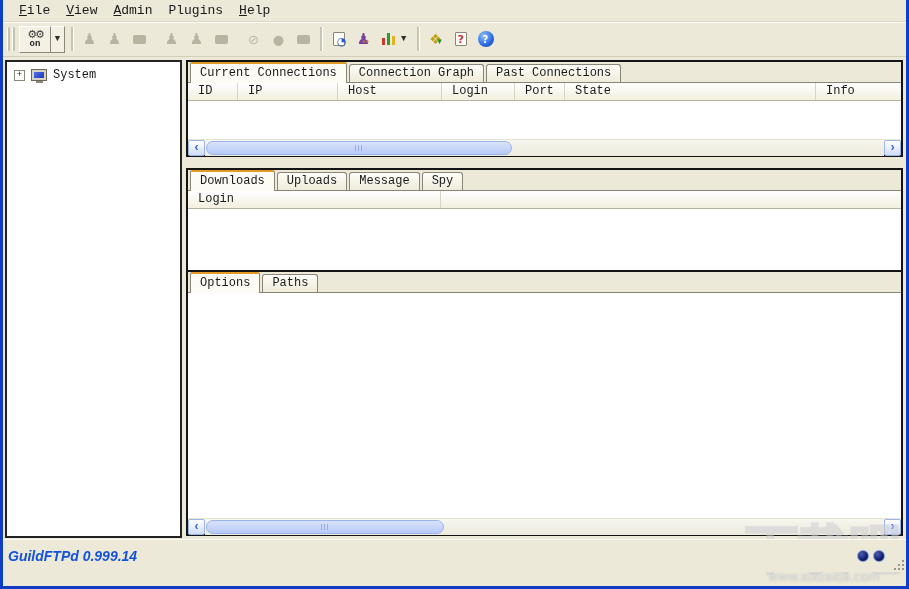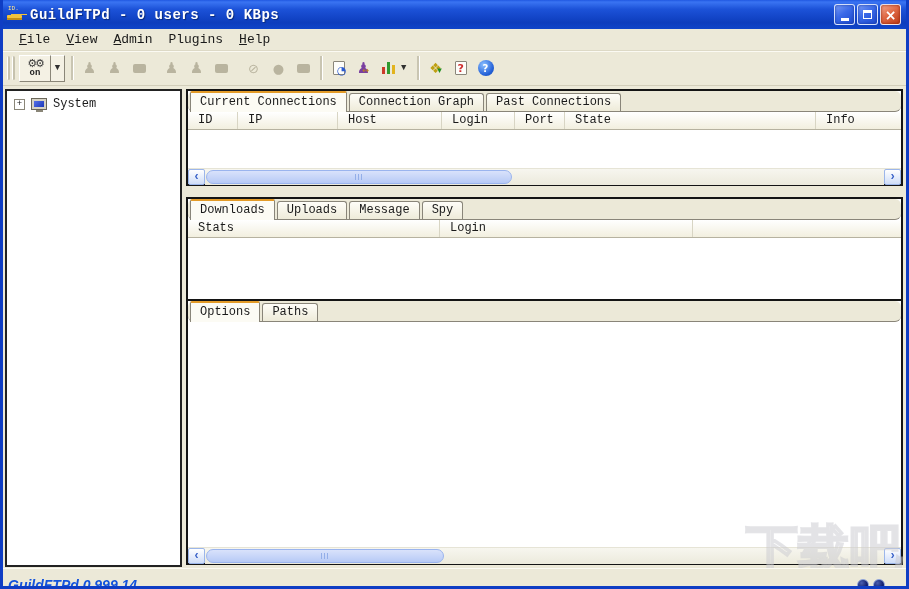--- a/index.html
+++ b/index.html
@@ -75,21 +75,21 @@
                 text-align:center; color:#222; flex:0 0 auto; }
   .computer-icon { width:16px; height:12px; border:1px solid #6a6659; background:#d6d2c4; padding:2px; position:relative; flex:0 0 auto; }
   .computer-icon::before { content:""; display:block; width:100%; height:100%; background:linear-gradient(135deg,#5570e8,#1c38b8); }
   .computer-icon::after { content:""; position:absolute; bottom:-3px; left:4px; width:7px; height:2px; background:#8a8678; }
 
   .panel { position:absolute; left:183px; width:717px; background:#fff; border:2px solid #141414; display:flex; flex-direction:column; }
   .p1 { top:3px;   height:97px; }
   .p2 { top:111px; height:104px; }
   .p3 { top:213px; height:266px; }
 
-  .tabstrip { height:21px; display:flex; align-items:flex-end; background:#ece9d8; border-bottom:1px solid #898579; padding-left:2px; gap:2px; flex:0 0 auto;border-radius:6px; }
+  .tabstrip { height:21px; display:flex; align-items:flex-end; background:#ece9d8; border-bottom:1px solid #898579; padding-left:2px; gap:2px; flex:0 0 auto; }
   .tab { height:18px; line-height:17px; padding:0 9px; background:linear-gradient(#fefdf8,#eeebd9);
          border:1px solid #898579; border-bottom:none; border-radius:3px 3px 0 0; white-space:nowrap; }
   .tab.active { height:21px; line-height:19px; background:#fcfbf4; border-top:2px solid #e39b28; margin-bottom:-1px; border-radius:2px 2px 0 0; position:relative; z-index:2; }
 
   .lvheader { height:18px; display:flex; background:linear-gradient(#ffffff,#f2efdf); border-bottom:1px solid #b6b2a0; flex:0 0 auto; }
   .hcell { padding-left:10px; line-height:17px; border-right:1px solid #d8d5c4; white-space:nowrap; overflow:hidden; }
   .hflex { flex:1; border-right:none; }
   .hfill { flex:1; }
   .lvbody { flex:1; background:#fff; }
 
@@ -121,35 +121,20 @@
   .wm-text { font-family:Liberation Mono, monospace; font-size:52px; font-weight:bold; line-height:1;
              color:rgba(248,248,250,.14); -webkit-text-stroke:2px rgba(198,198,204,.48); }
   .wm-url { font-family:"DejaVu Sans",sans-serif; font-size:12px; margin-top:-10px; padding-bottom:2px;
             color:rgba(230,230,234,.75); text-shadow:0 0 2px rgba(130,130,130,.5); }
 </style>
 </head>
 <body>
 
 <div class="window">
 
-  <div class="titlebar">
-    <span class="key-icon"></span>
-    <span class="title-text">GuildFTPd - 0 users - 0 KBps</span>
-    <span class="win-btns">
-      <span class="wbtn minmax">
-          <span class="g-min"></span>
-        </span>
-      <span class="wbtn minmax">
-          <span class="g-max"></span>
-        </span>
-      <span class="wbtn close">
-          <span class="g-close">×</span>
-        </span>
-    </span>
-  </div>
 
   <div class="menubar">
     <span class="menu-item accel">File</span>
     <span class="menu-item accel">View</span>
     <span class="menu-item accel">Admin</span>
     <span class="menu-item">Plugins</span>
     <span class="menu-item accel">Help</span>
   </div>
 
   <div class="toolbar">
@@ -256,21 +241,20 @@
     </div>
 
     <div class="panel p2">
       <div class="tabstrip">
         <span class="tab active">Downloads</span>
         <span class="tab">Uploads</span>
         <span class="tab">Message</span>
         <span class="tab">Spy</span>
       </div>
       <div class="lvheader">
-        <span class="hcell" style="width:252px">Stats</span>
         <span class="hcell" style="width:253px">Login</span>
         <span class="hfill"></span>
       </div>
       <div class="lvbody"></div>
     </div>
 
     <div class="panel p3">
       <div class="tabstrip">
         <span class="tab active">Options</span>
         <span class="tab">Paths</span>

